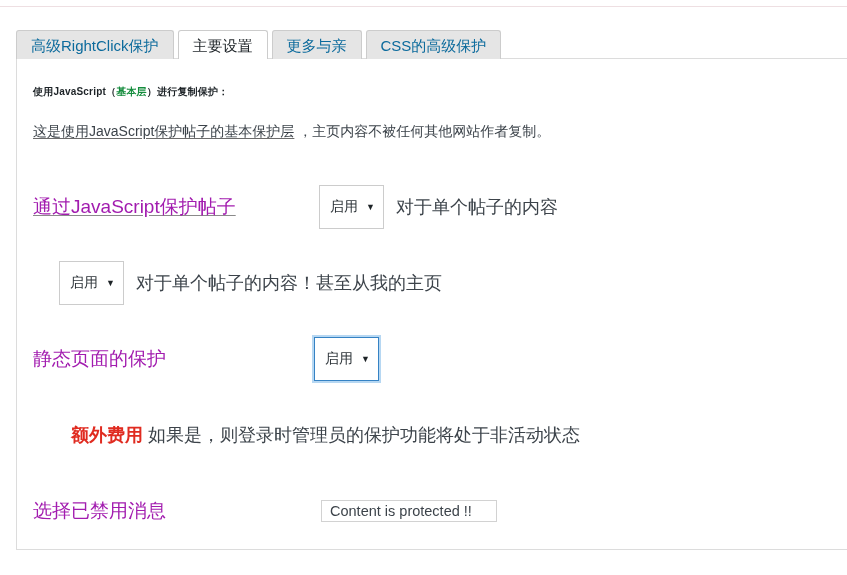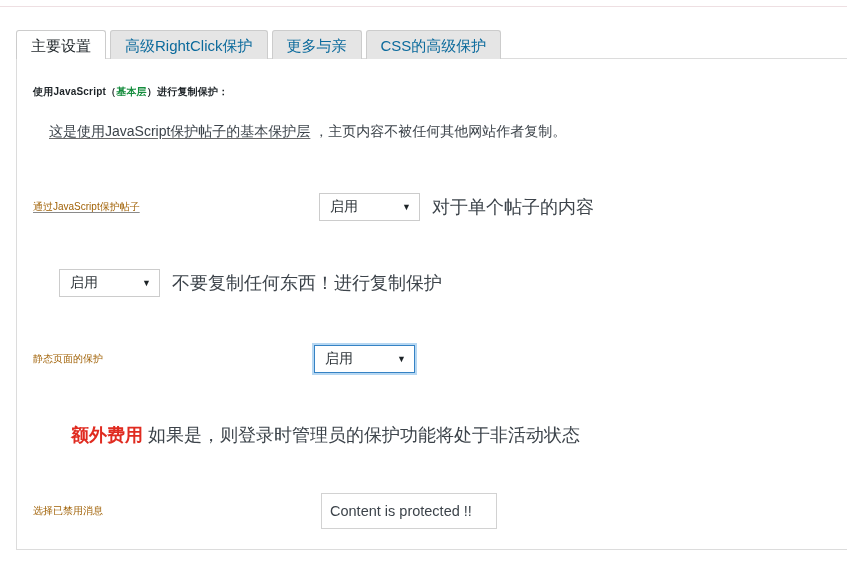--- a/index.html
+++ b/index.html
@@ -94,72 +94,71 @@
     font-size: 10px;
     font-weight: bold;
     color: #1d2327;
     letter-spacing: 0.2px;
   }
   h3.section-title .green {
     color: #148c3c;
   }
 
   p.section-desc {
-    margin: 24px 0 0 16px;
+    margin: 24px 0 0 0;
     font-size: 14px;
     color: #3c434a;
   }
   p.section-desc .ul {
     text-decoration: underline;
     text-decoration-color: #6b6b6b;
     text-underline-offset: 2px;
   }
 
   
   .rows {
     margin-top: 28px;
   }
   .row {
     display: flex;
     align-items: center;
     height: 76px;
   }
   .row .label {
     width: 260px;
-    font-size: 10px;
-    color: #a16207;
+    font-size: 19px;
+    color: #a21caf;
     flex: 0 0 260px;
   }
   .row .label .ul {
     text-decoration: underline;
     text-decoration-color: #8a8a8a;
     text-underline-offset: 2px;
   }
   .row .control {
     flex: 0 0 auto;
     display: flex;
     align-items: center;
   }
 
   
   .select {
     position: relative;
     display: inline-flex;
     align-items: center;
-    height: 28px;
+    height: 44px;
     min-width: 58px;
     padding: 0 8px 0 10px;
     background: #ffffff;
     border: 1px solid #cccccc;
     box-sizing: border-box;
     font-size: 14px;
     color: #2c3338;
     cursor: pointer;
     user-select: none;
-    gap: 36px;
   }
   .select .sel-value {
     margin-right: 8px;
   }
   .select .caret {
     font-size: 9px;
     line-height: 1;
     color: #1d2327;
   }
   .select.focused {
@@ -174,21 +173,21 @@
     white-space: nowrap;
   }
   .hint.red-lead .red {
     color: #e02b20;
     font-weight: bold;
     text-align: center;
   }
 
   
   .text-input {
-    height: 36px;
+    height: 22px;
     width: 176px;
     box-sizing: border-box;
     padding: 0 8px;
     border: 1px solid #d2d2d2;
     background: #ffffff;
     font-family: "Liberation Sans", "DejaVu Sans", sans-serif;
     font-size: 14.5px;
     color: #3c434a;
     border-radius: 0;
     outline: none;
@@ -200,25 +199,25 @@
   .row.r3 .control { margin-left: 21px; }
   .row.r4 .control { margin-left: 26px; }
   .row.r5 .control { margin-left: 28px; }
 </style>
 </head>
 <body>
 
 <div class="top-rule"></div>
 
 <div class="tab-strip">
+  <div class="tab">
+    <span>高级RightClick保护</span>
+  </div>
   <div class="tab active">
     <span>主要设置</span>
-  </div>
-  <div class="tab">
-    <span>高级RightClick保护</span>
   </div>
   <div class="tab">
     <span>更多与亲</span>
   </div>
   <div class="tab">
     <span>CSS的高级保护</span>
   </div>
 </div>
 
 <div class="panel">
@@ -240,21 +239,21 @@
           <span class="hint">对于单个帖子的内容</span>
         </div>
       </div>
 
       <div class="row r2">
         <div class="control">
           <div class="select">
             <span class="sel-value">启用</span>
             <span class="caret">▼</span>
           </div>
-          <span class="hint">不要复制任何东西！进行复制保护</span>
+          <span class="hint">对于单个帖子的内容！甚至从我的主页</span>
         </div>
       </div>
 
       <div class="row r3">
         <div class="label"><span>静态页面的保护</span></div>
         <div class="control">
           <div class="select focused">
             <span class="sel-value">启用</span>
             <span class="caret">▼</span>
           </div>

